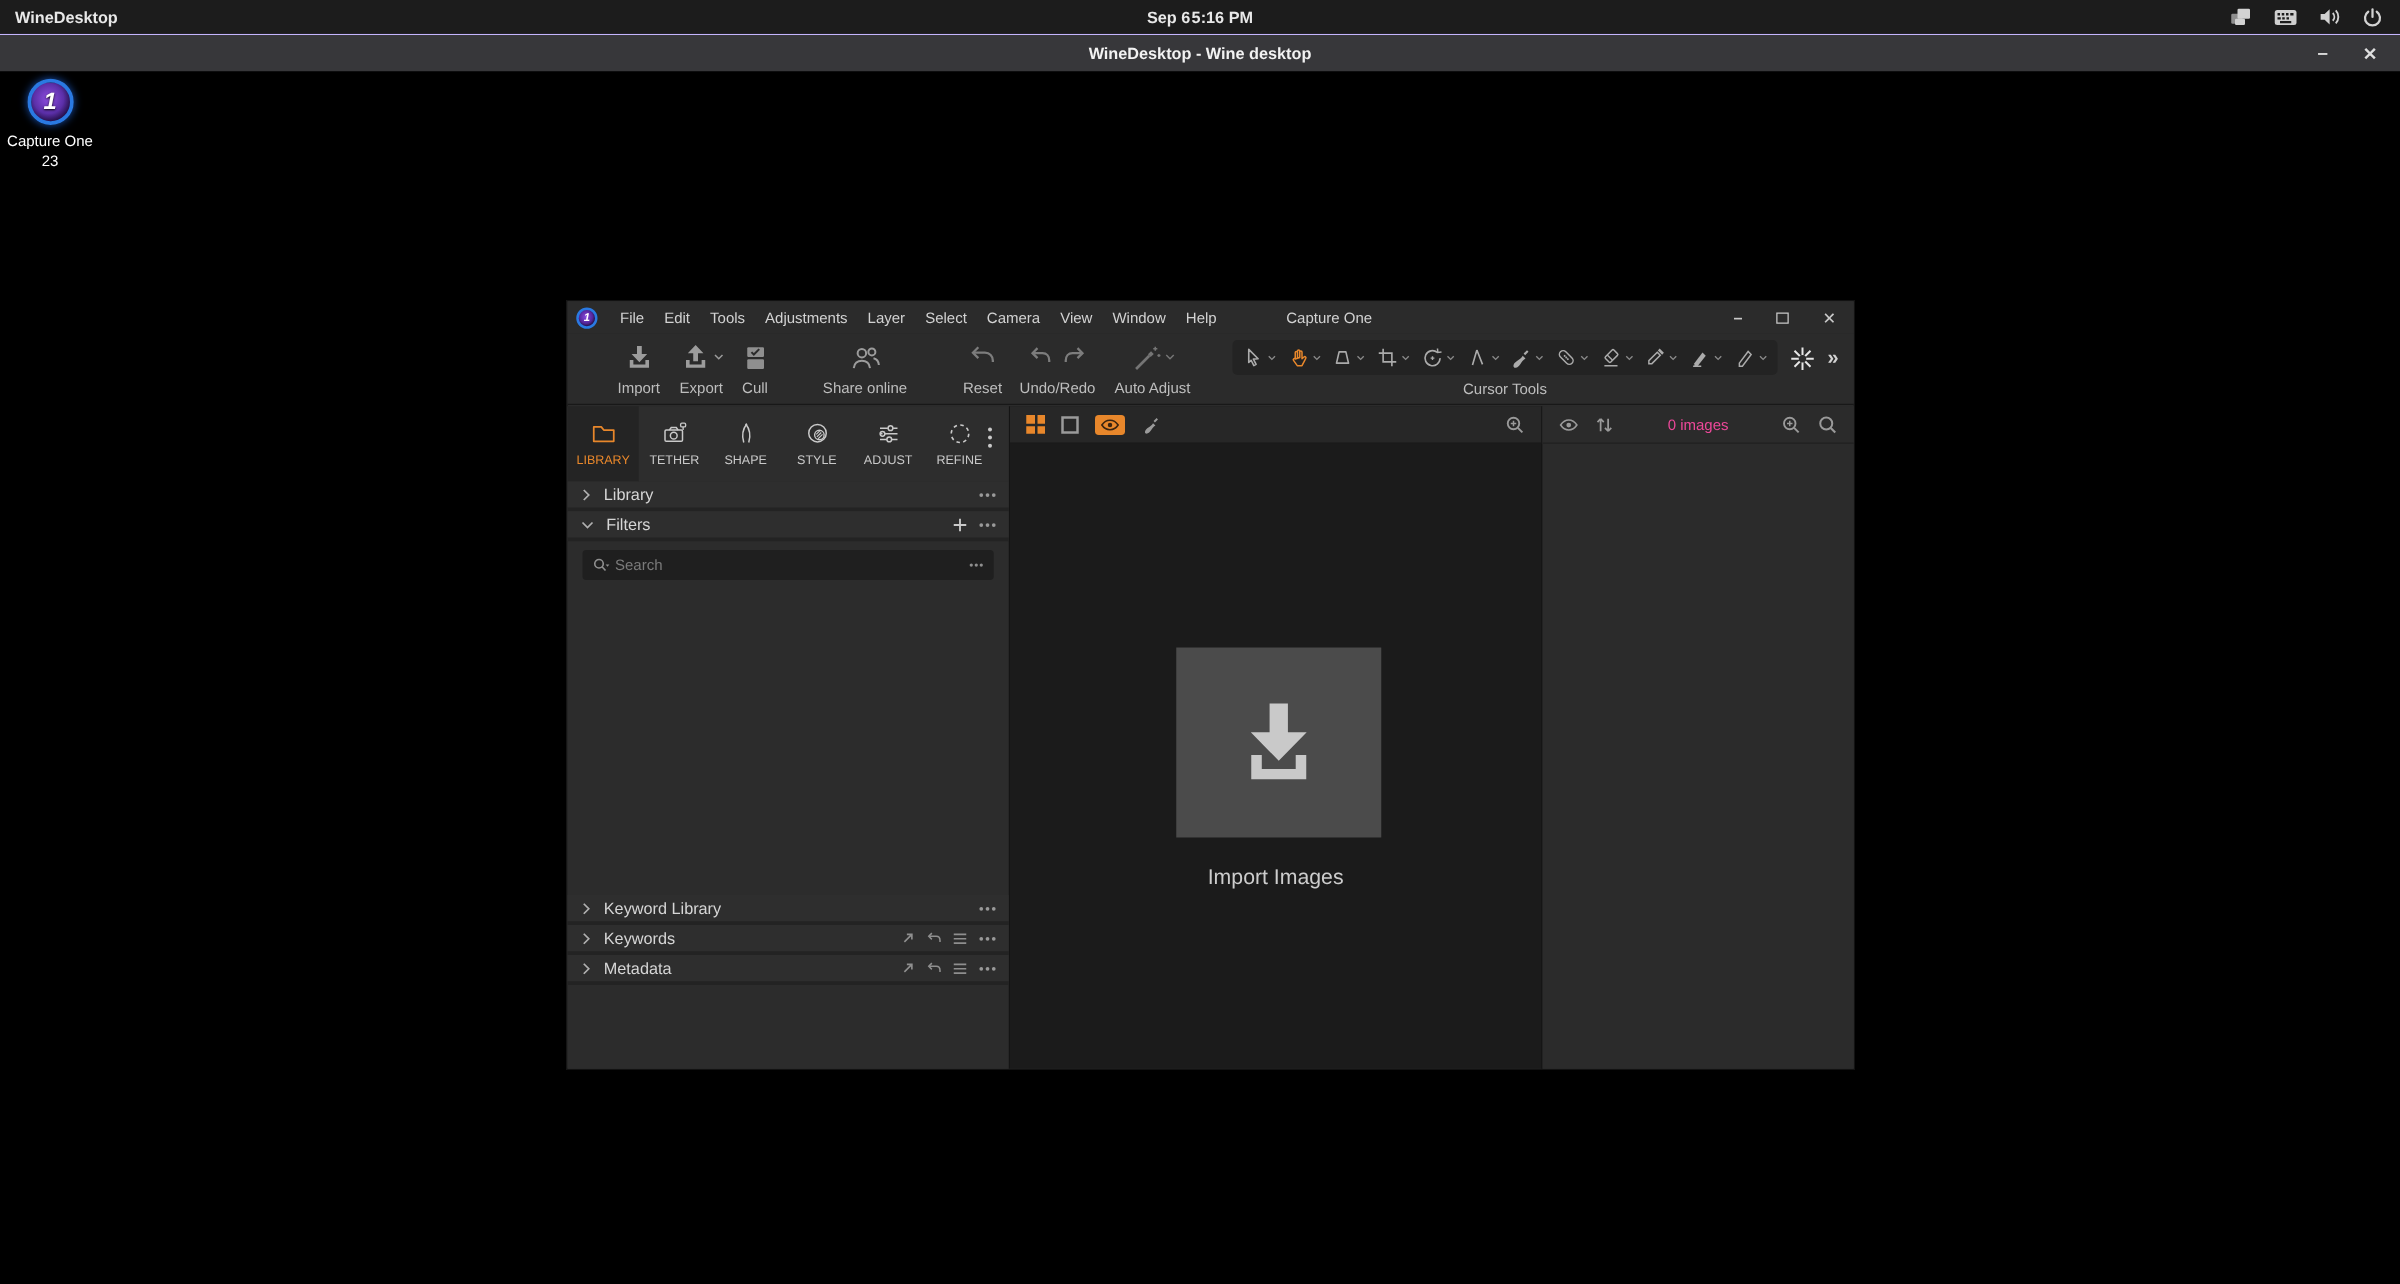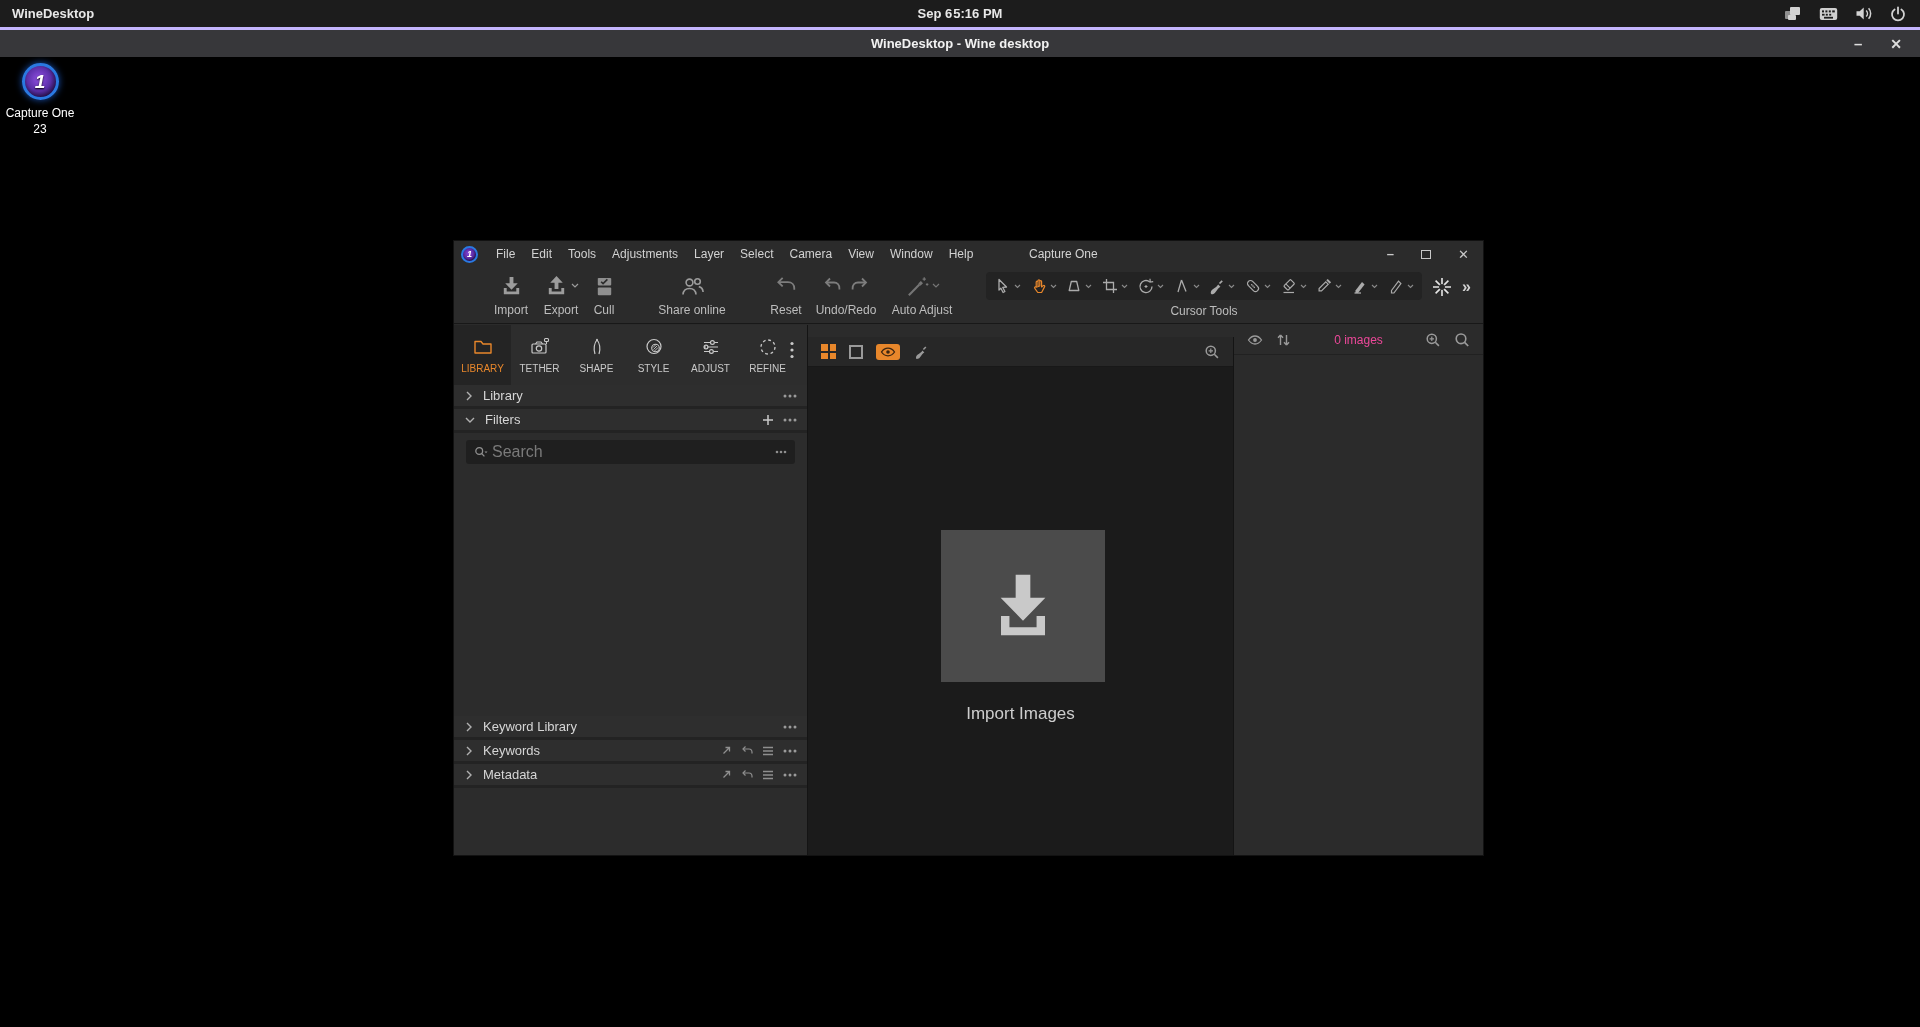--- a/index.html
+++ b/index.html
@@ -11,21 +11,21 @@
     background:#1c1c1c; display:flex; align-items:center; color:#e8e8e8;
     font-weight:bold; font-size:13px; z-index:50; }
   .sysbar-left { margin-left:12px; }
   .sysclock { position:absolute; left:50%; transform:translateX(-50%);
     display:flex; gap:1px; }
   .systray { margin-left:auto; margin-right:14px; display:flex; gap:17px; align-items:center; }
   .systray svg { display:block; }
 
   
   .winebar { position:absolute; top:27px; left:0; width:1920px; height:30px;
-    background:#37373a; border-top:3px solid #c4b5fd; display:flex; align-items:center; z-index:40; }
+    background:#37373a; border-top:1px solid #c4b5fd; display:flex; align-items:center; z-index:40; }
   .winebar-title { position:absolute; left:50%; transform:translateX(-50%);
     color:#f2f2f2; font-weight:bold; font-size:13px; }
   .winebar-controls { margin-left:auto; margin-right:18px; display:flex; gap:28px;
     color:#dedede; font-weight:bold; align-items:center; }
   .wb-min { font-size:15px; line-height:10px; }
   .wb-close { font-size:14px; }
 
   
   .desktop-icon { position:absolute; left:3px; top:63px; width:74px; text-align:center;
     color:#fff; font-size:12px; line-height:16px; text-shadow:0 1px 2px #000; cursor:default; }
@@ -89,26 +89,26 @@
   .tab.active { background:#242424; color:#e8872b; }
   .tab-kebab { position:absolute; right:3px; top:16px; width:14px; text-align:center; }
 
   .panel-h { height:24px; background:#2e2e2e; border-bottom:3px solid #232323;
     display:flex; align-items:center; font-size:13px; color:#d6d6d6;
     padding:0 10px; gap:9px; }
   .panel-h .ph-icons { margin-left:auto; display:flex; gap:9px; align-items:center; }
   .search-row { margin:7px 12px; height:24px; background:#1f1f1f; border-radius:3px;
     display:flex; align-items:center; padding:0 8px; gap:4px; }
   .search-row input { flex:1; background:transparent; border:none; outline:none;
-    color:#cccccc; font-size:16px; font-family:"Liberation Sans",sans-serif; }
+    color:#cccccc; font-size:12px; font-family:"Liberation Sans",sans-serif; }
   .search-row input::placeholder { color:#7a7a7a; }
   .lower-panels { position:absolute; top:391px; left:0; right:0; }
 
   
-  .viewer { width:426px; background:#1b1b1b; border-right:1px solid #141414; position:relative;margin-top:12px; }
+  .viewer { width:426px; background:#1b1b1b; border-right:1px solid #141414; position:relative; }
   .viewer-toolbar { height:30px; background:#272727; border-bottom:1px solid #181818;
     display:flex; align-items:center; padding:0 13px; gap:13px; }
   .vt-grid { width:15px; height:15px; display:grid; grid-template-columns:6.5px 6.5px;
     grid-template-rows:6.5px 6.5px; gap:2px; }
   .vt-grid span { background:#e8872b; }
   .vt-square { width:14px; height:14px; border:2px solid #9a9a9a; }
   .vt-proof { width:24px; height:16px; background:#e8872b; border-radius:3px;
     display:flex; align-items:center; justify-content:center; }
   .vt-right { margin-left:auto; }
   .import-tile { position:absolute; left:133px; top:193px; width:164px; height:152px;

